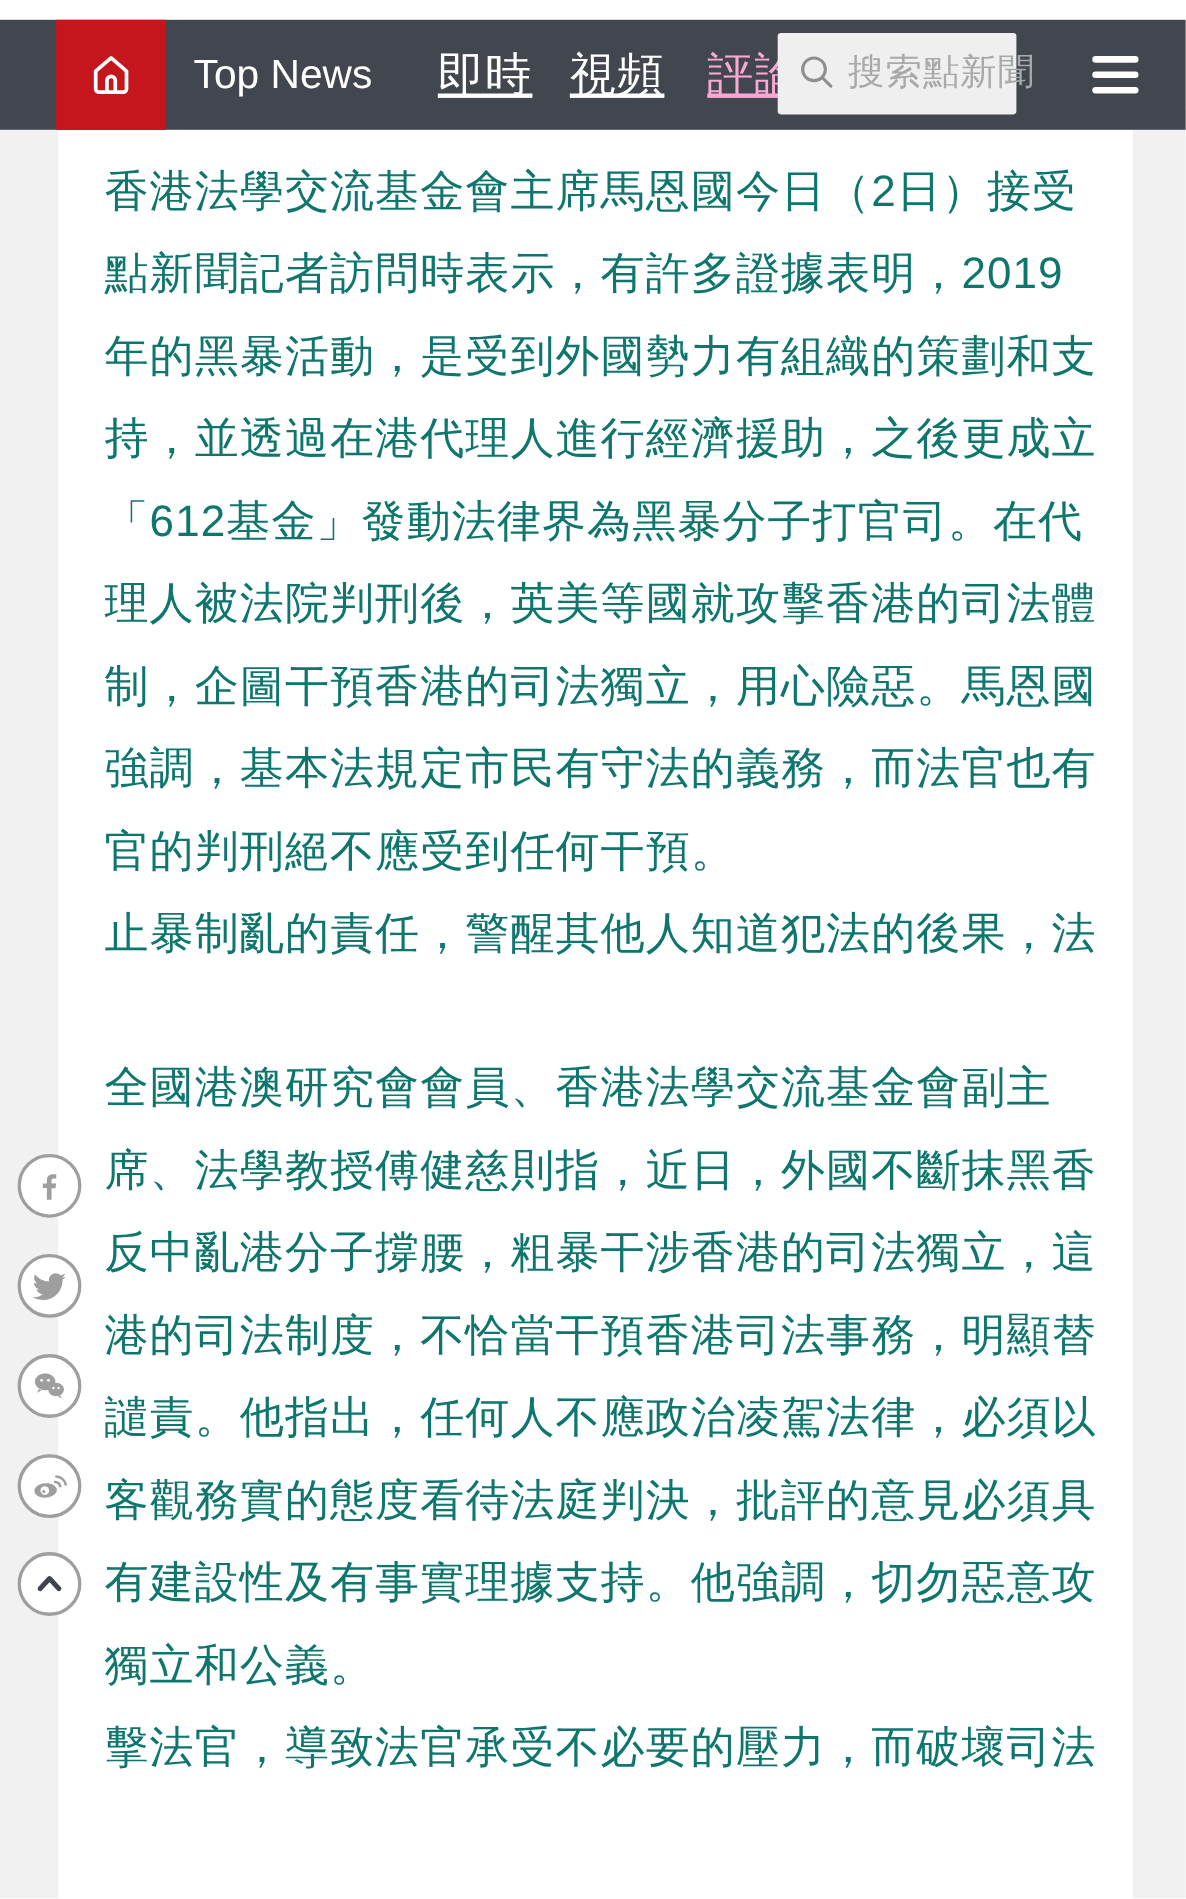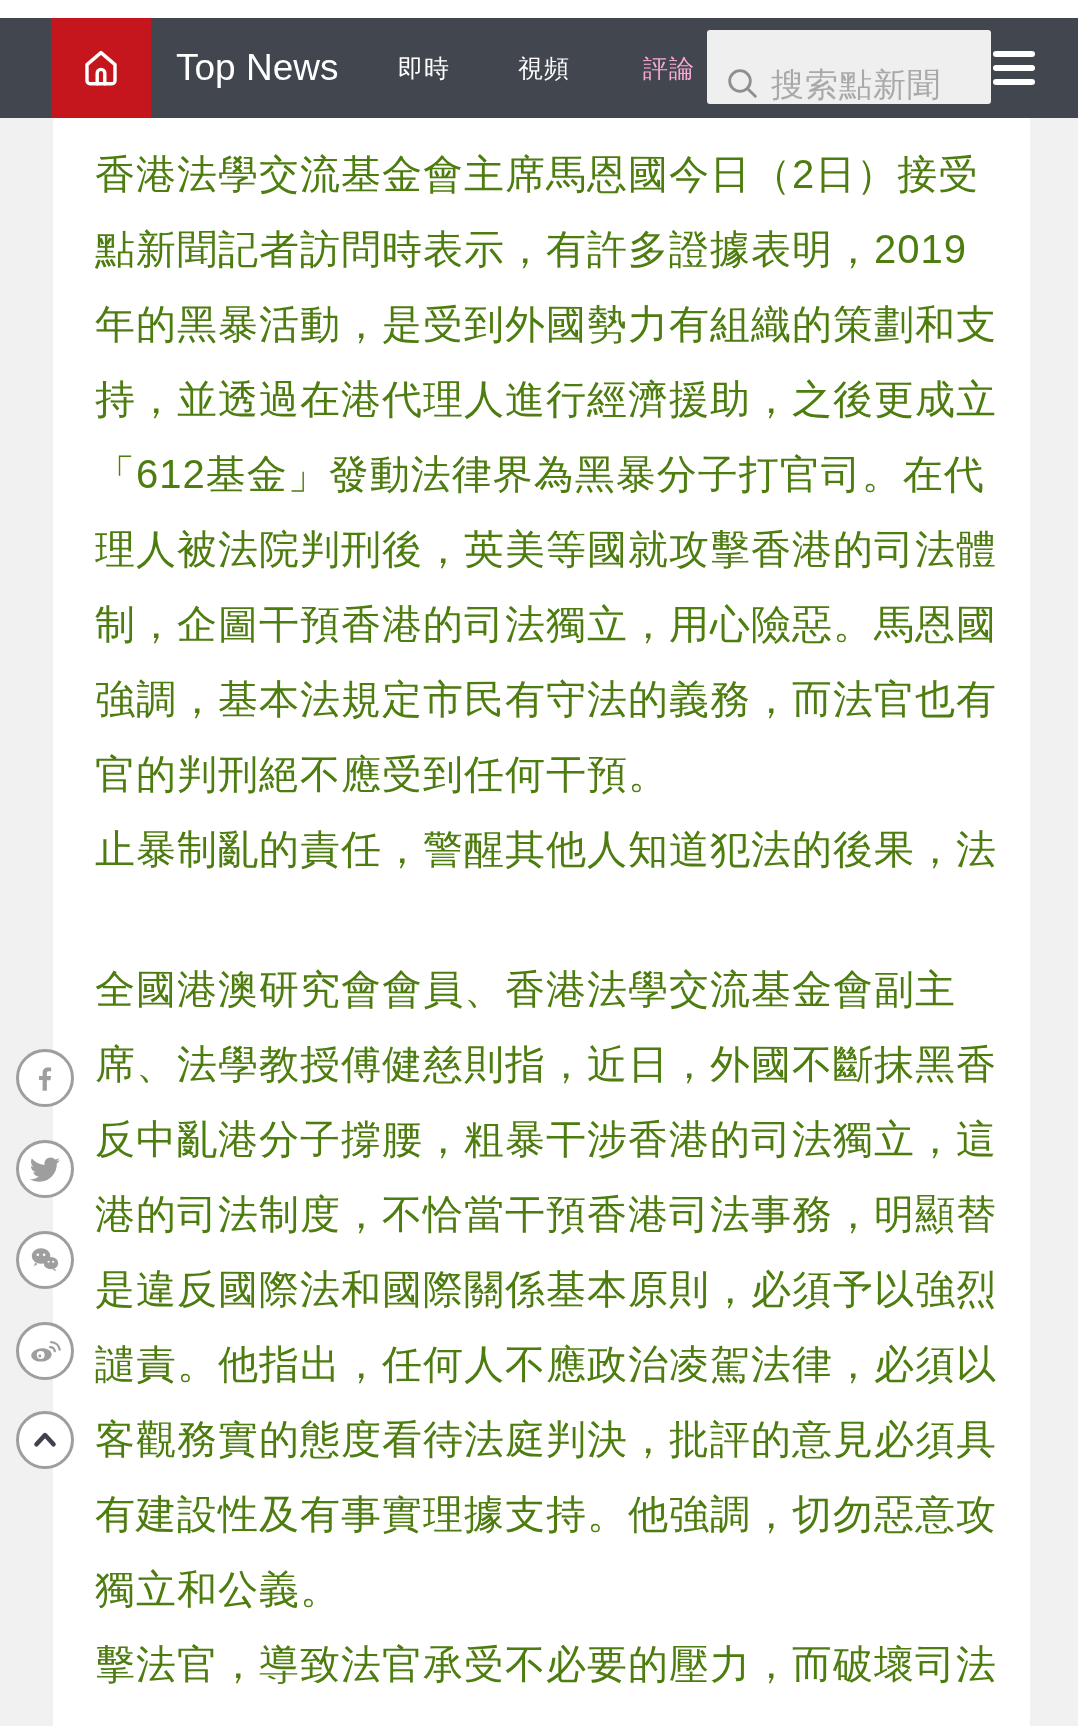--- a/index.html
+++ b/index.html
@@ -17,28 +17,28 @@
   .home-btn{
     position:absolute;left:51px;top:0;width:100px;height:100px;
     background:#c4161c;display:flex;align-items:center;justify-content:center;
     cursor:pointer;
   }
   .nav-item{
     position:absolute;top:0;height:100px;line-height:100px;
     color:#ffffff;white-space:nowrap;cursor:pointer;
   }
   .nav-item.topnews{left:176px;font-size:37px;}
-  .nav-item.cjk{font-size:25px;letter-spacing:1px;}
+  .nav-item.cjk{font-size:42px;letter-spacing:1px;text-decoration:underline;}
   .nav-item.jishi{left:398px;}
   .nav-item.shipin{left:518px;}
   .nav-item.pinglun{left:643px;color:#f9a8d4;}
   .searchbox{
-    position:absolute;left:707px;top:12px;width:284px;height:74px;
+    position:absolute;left:707px;top:12px;width:217px;height:74px;
     background:#efefef;border-radius:3px;
-    display:flex;align-items:flex-end;box-sizing:border-box;padding:16px 10px 0 16px;
+    display:flex;align-items:flex-start;box-sizing:border-box;padding:16px 10px 0 16px;
   }
   .searchbox svg{flex:0 0 auto;}
   .searchbox input{
     border:none;background:transparent;outline:none;
     font-family:"Liberation Sans", sans-serif;
     font-size:33px;color:#555;width:190px;margin-left:8px;padding:0;
   }
   .searchbox input::placeholder{color:#a9a9a9;opacity:1;letter-spacing:1px;}
   .hamburger{
     position:absolute;left:993px;top:33px;width:42px;height:34px;cursor:pointer;
@@ -53,21 +53,21 @@
   .gutter.left{left:0;width:53px;}
   .gutter.right{left:1030px;width:48px;}
 
   
   .article{
     position:absolute;left:95px;top:137px;z-index:2;width:935px;
   }
   .article .para{margin:0 0 65px 0;}
   .article .line{
     height:75px;line-height:75px;font-size:40px;letter-spacing:1px;
-    color:#4d7c0f;white-space:nowrap;
+    color:#0f766e;white-space:nowrap;
   }
 
   
   .share-btn{
     position:absolute;left:16px;width:58px;height:58px;box-sizing:border-box;
     border:3px solid #9e9e9e;border-radius:50%;background:#ffffff;
     display:flex;align-items:center;justify-content:center;
     z-index:5;cursor:pointer;
   }
   .share-btn.fb{top:1049px;}
@@ -125,21 +125,20 @@
     <div class="line">制，企圖干預香港的司法獨立，用心險惡。馬恩國</div>
     <div class="line">強調，基本法規定市民有守法的義務，而法官也有</div>
     <div class="line">官的判刑絕不應受到任何干預。</div>
     <div class="line">止暴制亂的責任，警醒其他人知道犯法的後果，法</div>
   </div>
   <div class="para">
     <div class="line">全國港澳研究會會員、香港法學交流基金會副主</div>
     <div class="line">席、法學教授傅健慈則指，近日，外國不斷抹黑香</div>
     <div class="line">反中亂港分子撐腰，粗暴干涉香港的司法獨立，這</div>
     <div class="line">港的司法制度，不恰當干預香港司法事務，明顯替</div>
-    <div class="line">是違反國際法和國際關係基本原則，必須予以強烈</div>
     <div class="line">譴責。他指出，任何人不應政治凌駕法律，必須以</div>
     <div class="line">客觀務實的態度看待法庭判決，批評的意見必須具</div>
     <div class="line">有建設性及有事實理據支持。他強調，切勿惡意攻</div>
     <div class="line">獨立和公義。</div>
     <div class="line">擊法官，導致法官承受不必要的壓力，而破壞司法</div>
   </div>
 </div>
 
 <div class="share-btn fb">
   <span style="display:flex;">

